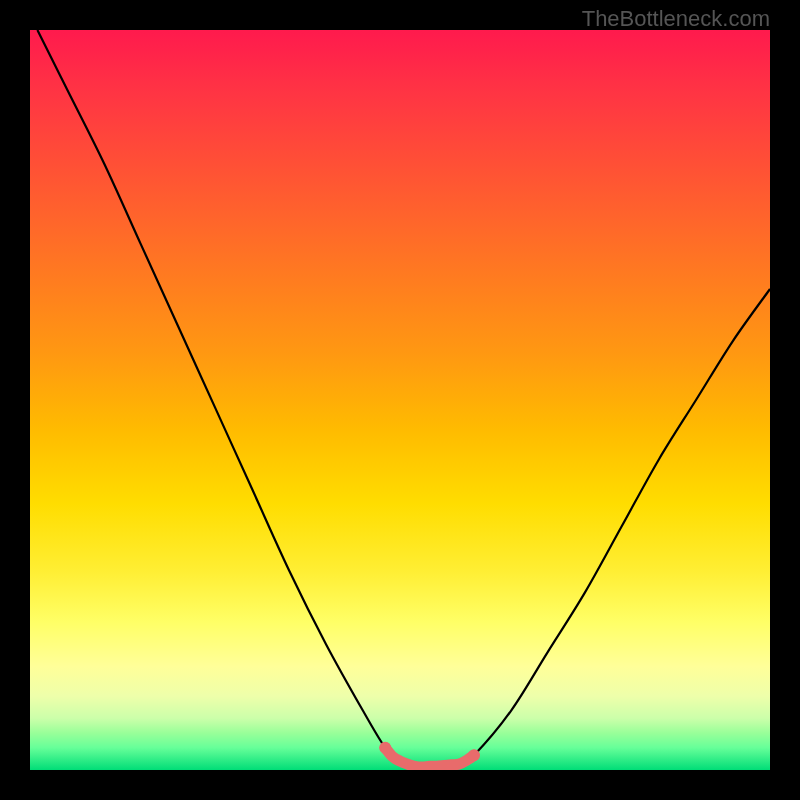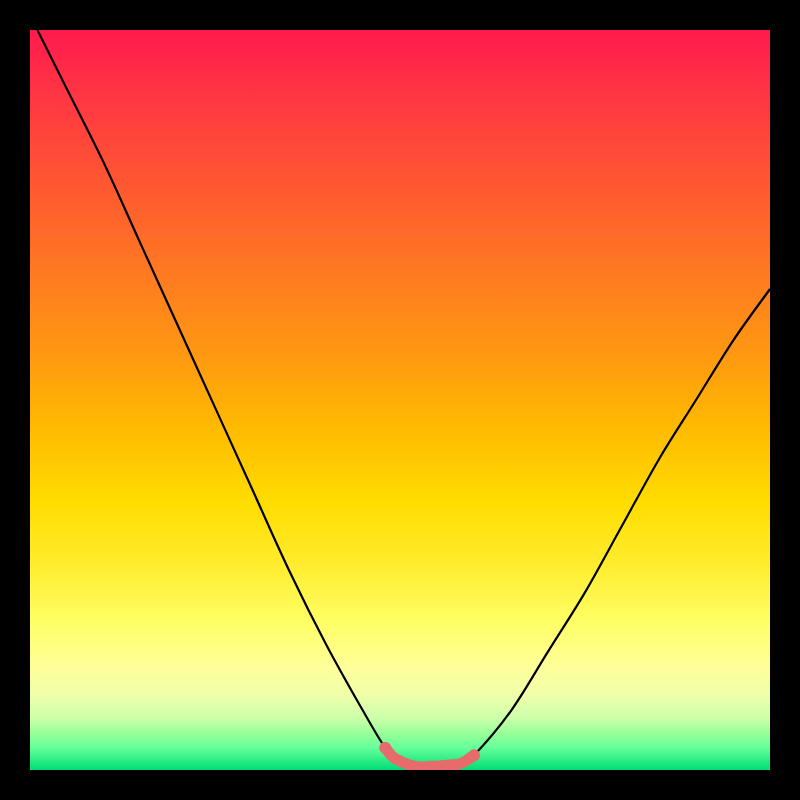--- a/index.html
+++ b/index.html
@@ -56,20 +56,21 @@
     left: 0;
     top: 0;
     width: 740px;
     height: 740px;
   }
 </style>
 </head>
 <body>
 
 <div class="container">
+  <div class="watermark">TheBottleneck.com</div>
   <div class="plot-area">
     <svg class="curve" viewBox="0 0 740 740">
       <path id="main-curve" fill="none" stroke="#000" stroke-width="2.2" d="M 7.4 0 C 12.333333333333334 9.866666666666655, 25.9 36.99999999999993, 37 59.19999999999993 C 48.1 81.39999999999993, 61.666666666666664 107.30000000000003, 74 133.20000000000005 C 86.33333333333333 159.10000000000005, 98.66666666666667 187.4666666666667, 111 214.60000000000002 C 123.33333333333333 241.73333333333335, 135.66666666666666 268.8666666666667, 148 296 C 160.33333333333334 323.1333333333333, 172.66666666666666 350.2666666666667, 185 377.40000000000003 C 197.33333333333334 404.53333333333336, 209.66666666666666 431.6666666666667, 222 458.8 C 234.33333333333334 485.93333333333334, 246.66666666666666 514.3000000000001, 259 540.2 C 271.3333333333333 566.1, 283.6666666666667 590.7666666666668, 296 614.2 C 308.3333333333333 637.6333333333333, 323.1333333333333 663.5333333333333, 333 680.8 C 342.8666666666667 698.0666666666666, 349.0333333333333 709.1666666666666, 355.2 717.8 C 361.3666666666667 726.4333333333333, 365.06666666666666 729.5166666666667, 370 732.6 C 374.93333333333334 735.6833333333334, 378.6333333333333 735.6833333333333, 384.8 736.3 C 390.9666666666667 736.9166666666666, 399.6000000000001 736.67, 407.00000000000006 736.3 C 414.40000000000003 735.93, 423.0333333333333 735.9300000000001, 429.2 734.08 C 435.3666666666667 732.23, 435.3666666666667 734.08, 444 725.2 C 452.6333333333333 716.32, 468.6666666666667 698.0666666666666, 481 680.8 C 493.3333333333333 663.5333333333333, 505.6666666666667 641.3333333333334, 518 621.6 C 530.3333333333334 601.8666666666667, 542.6666666666666 583.3666666666667, 555 562.4 C 567.3333333333334 541.4333333333333, 579.6666666666666 518, 592 495.79999999999995 C 604.3333333333334 473.59999999999997, 616.6666666666666 450.16666666666663, 629 429.2 C 641.3333333333334 408.23333333333335, 653.6666666666666 389.73333333333335, 666 370 C 678.3333333333334 350.26666666666665, 690.6666666666666 329.3, 703 310.8 C 715.3333333333334 292.3, 733.8333333333334 267.6333333333333, 740 259"></path>
       <path id="optimal-curve" fill="none" stroke="#e86b6b" stroke-width="11" stroke-linecap="round" d="M 355.2 717.8 C 356.43333333333334 719.28, 360.1333333333333 724.4599999999999, 362.59999999999997 726.68 C 365.0666666666666 728.9, 367.5333333333333 729.8866666666667, 370 731.12 C 372.4666666666667 732.3533333333334, 374.9333333333334 733.2166666666667, 377.40000000000003 734.08 C 379.8666666666667 734.9433333333334, 382.33333333333337 735.8066666666666, 384.8 736.3 C 387.26666666666665 736.7933333333333, 389.73333333333335 737.04, 392.20000000000005 737.04 C 394.66666666666674 737.04, 397.1333333333333 736.4233333333333, 399.6 736.3 C 402.0666666666667 736.1766666666666, 404.5333333333334 736.4233333333333, 407.00000000000006 736.3 C 409.4666666666667 736.1766666666666, 411.9333333333334 735.8066666666666, 414.40000000000003 735.56 C 416.8666666666667 735.3133333333333, 419.3333333333333 735.0666666666667, 421.79999999999995 734.82 C 424.2666666666666 734.5733333333334, 426.73333333333335 734.82, 429.2 734.08 C 431.66666666666663 733.34, 434.1333333333333 731.86, 436.59999999999997 730.38 C 439.0666666666666 728.9, 442.76666666666665 726.0633333333334, 444 725.2"></path>
       <circle id="dot-left" r="6" fill="#e86b6b" cx="355.2" cy="717.8"></circle>
       <circle id="dot-right" r="6" fill="#e86b6b" cx="444" cy="725.2"></circle>
     </svg>
   </div>
 </div>
 

